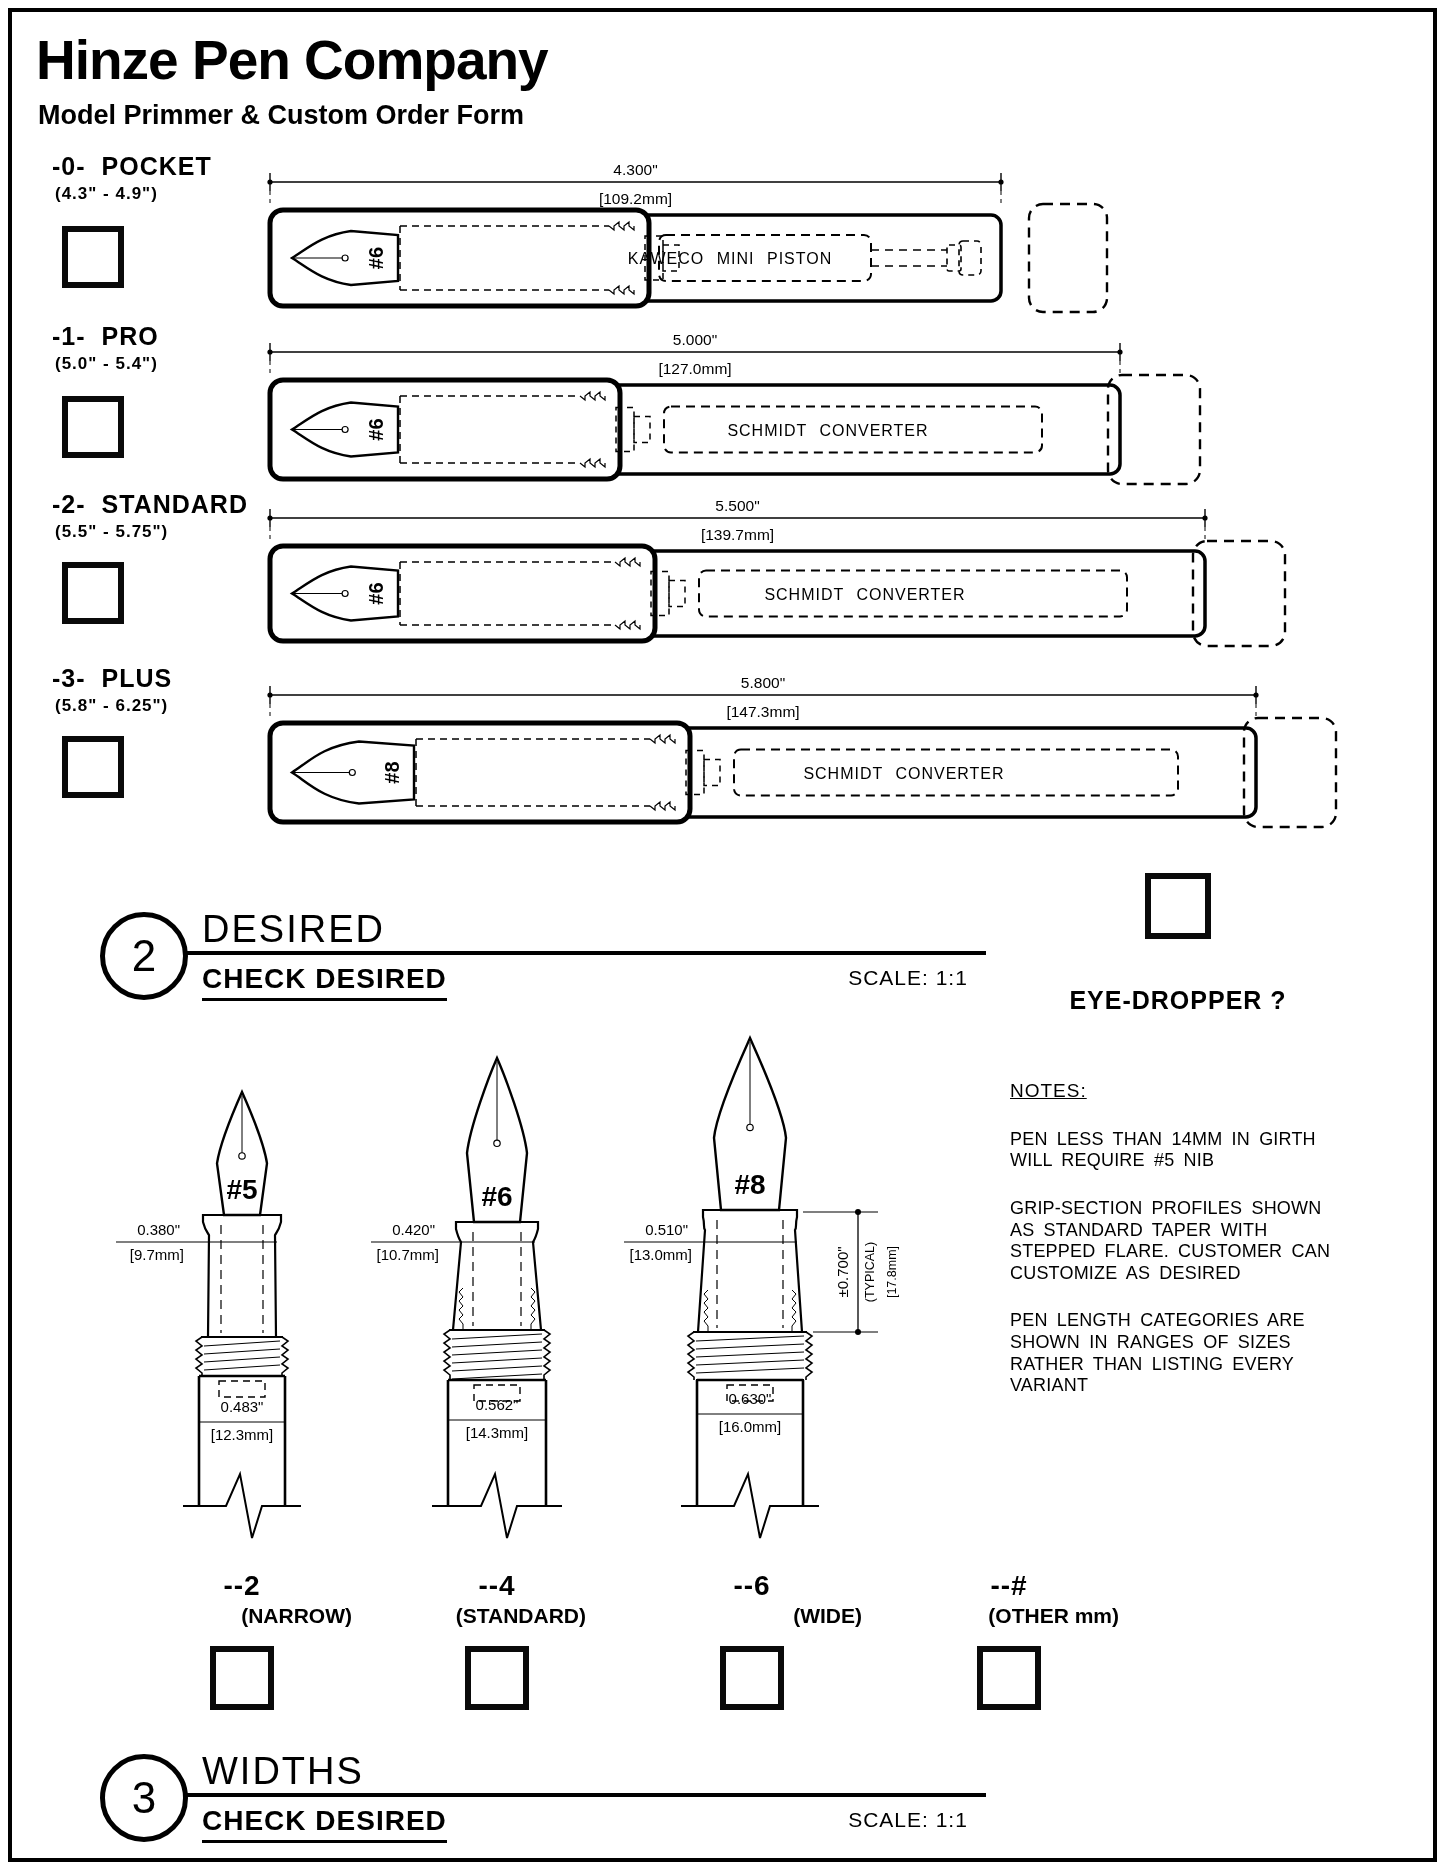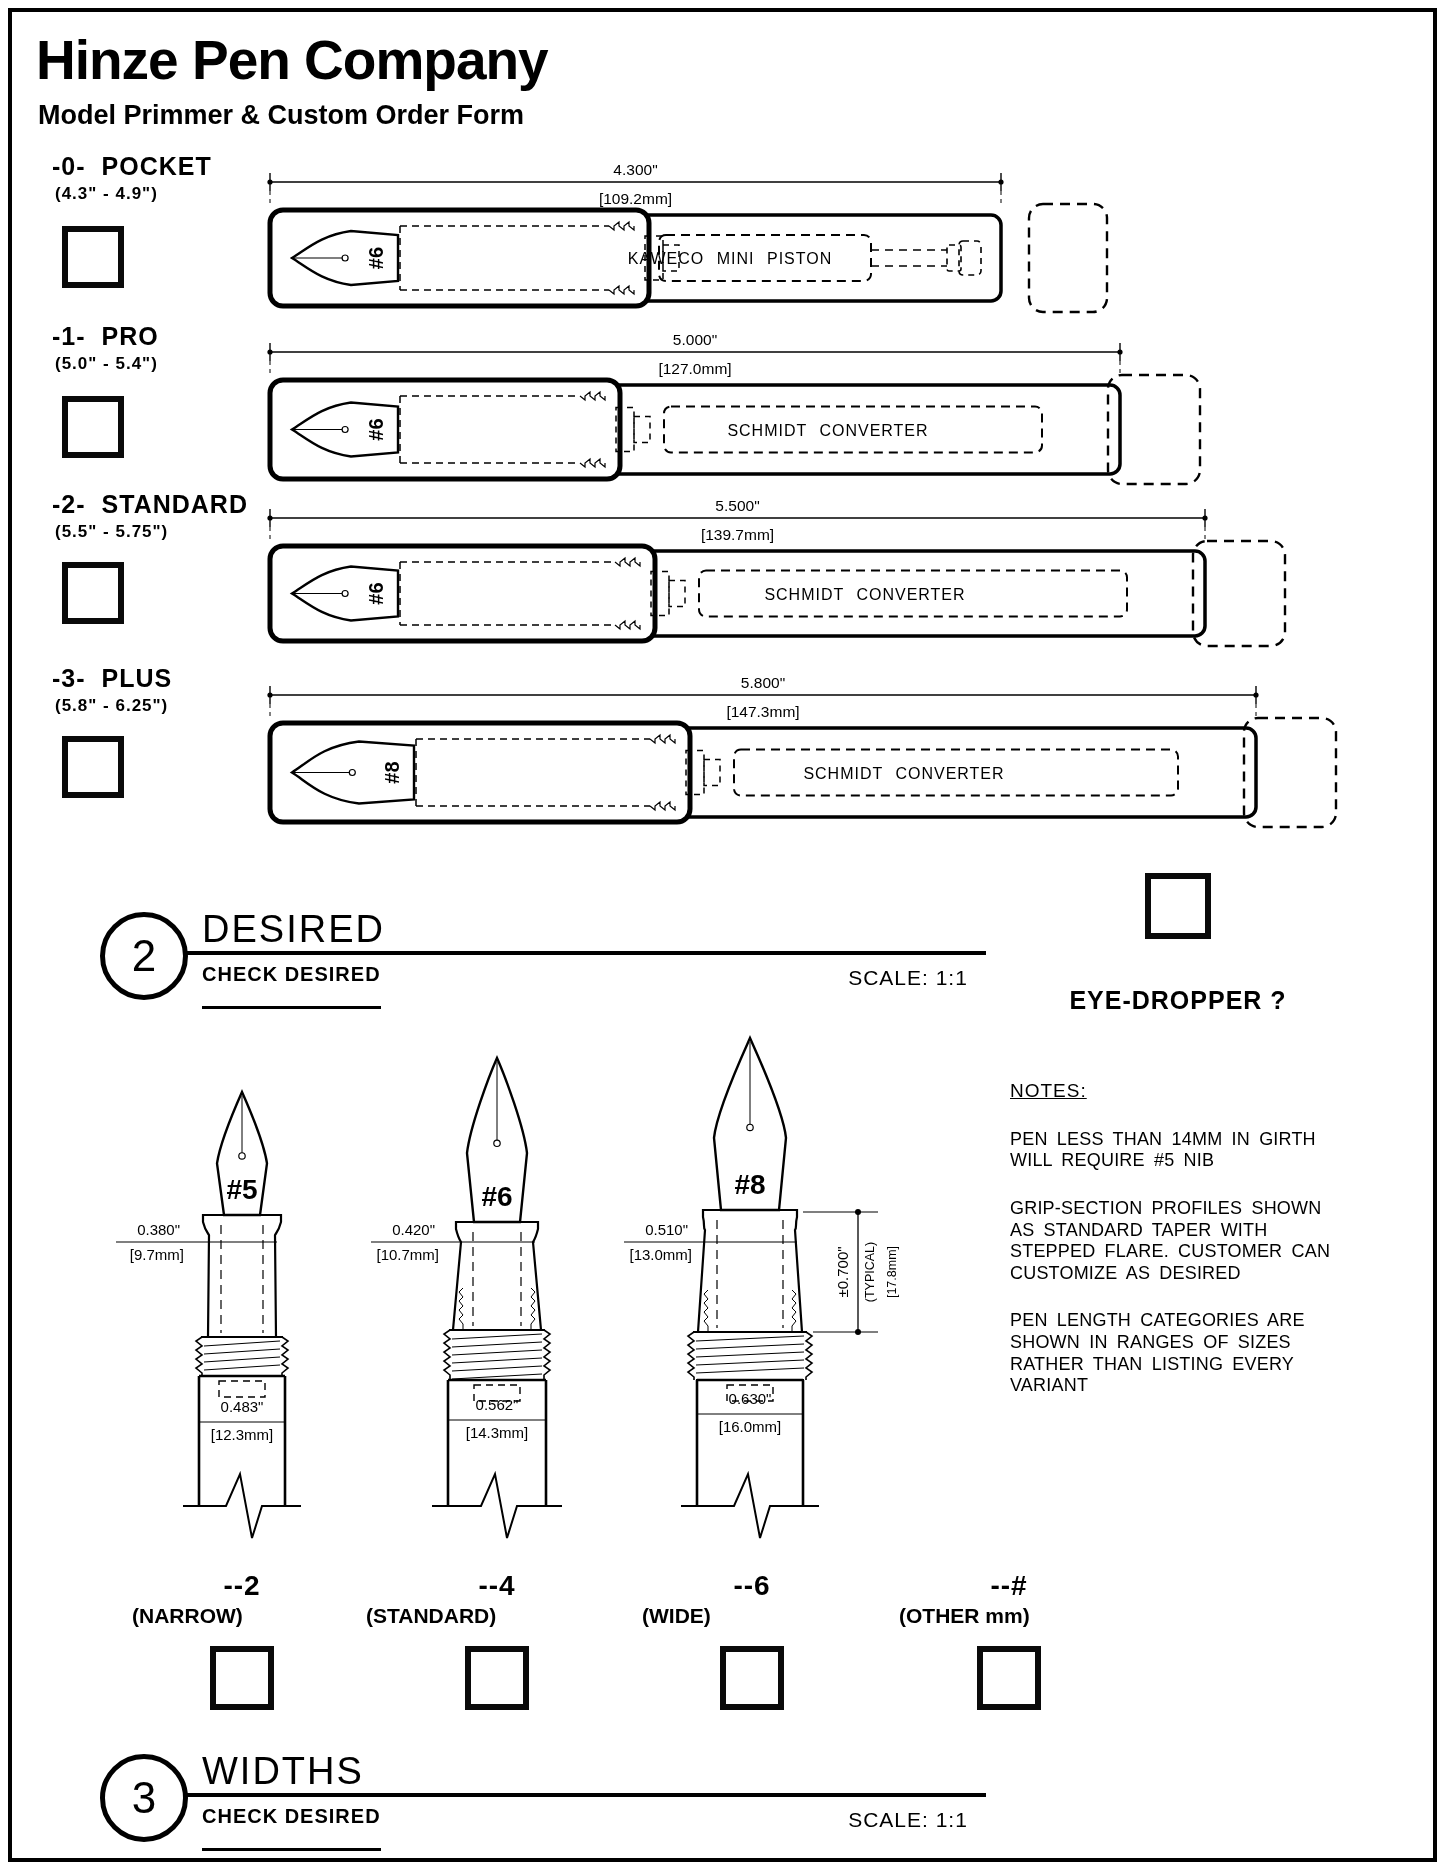--- a/index.html
+++ b/index.html
@@ -12,25 +12,25 @@
   .rowlab .code{margin-right:16px;}
   .rowrange{left:55px;font-size:17px;font-weight:bold;letter-spacing:1px;}
   .cb{position:absolute;border:6px solid #0a0a0a;background:#fff;}
   .cb.row{width:50px;height:50px;}
   .cb.eye{width:54px;height:54px;}
   .cb.wid{width:52px;height:52px;}
   .circ{position:absolute;width:78px;height:78px;border:5px solid #000;border-radius:50%;
         display:flex;align-items:center;justify-content:center;font-size:44px;background:#fff;}
   .sect-title{font-size:38px;letter-spacing:2px;}
   .sect-line{position:absolute;height:4px;background:#000;}
-  .check-des{font-size:20px;font-weight:bold;letter-spacing:1px;border-bottom:3px solid #000;padding-bottom:20px;}
+  .check-des{font-size:28px;font-weight:bold;letter-spacing:1px;border-bottom:3px solid #000;padding-bottom:3px;}
   .scale{font-size:21px;letter-spacing:1px;text-align:center;}
   .eyelab{font-size:25px;font-weight:bold;letter-spacing:1px;text-align:center;}
   .widcode{font-size:28px;font-weight:bold;text-align:center;letter-spacing:1px;}
-  .widname{font-size:21px;font-weight:bold;text-align:left;}
+  .widname{font-size:21px;font-weight:bold;text-align:right;}
   .notes{left:1010px;top:1080px;width:348px;font-size:18px;line-height:1.2;letter-spacing:.2px;word-spacing:4px;}
   .notes h3{font-size:19px;font-weight:normal;letter-spacing:1px;margin:0 0 26px 0;text-decoration:underline;}
   .notes p{margin:0 4px 26px 0;font-weight:normal;}
   svg{font-family:"Liberation Sans",sans-serif;}
   .draw{position:absolute;}
 </style>
 </head>
 <body>
 
 <div class="frame"></div>

